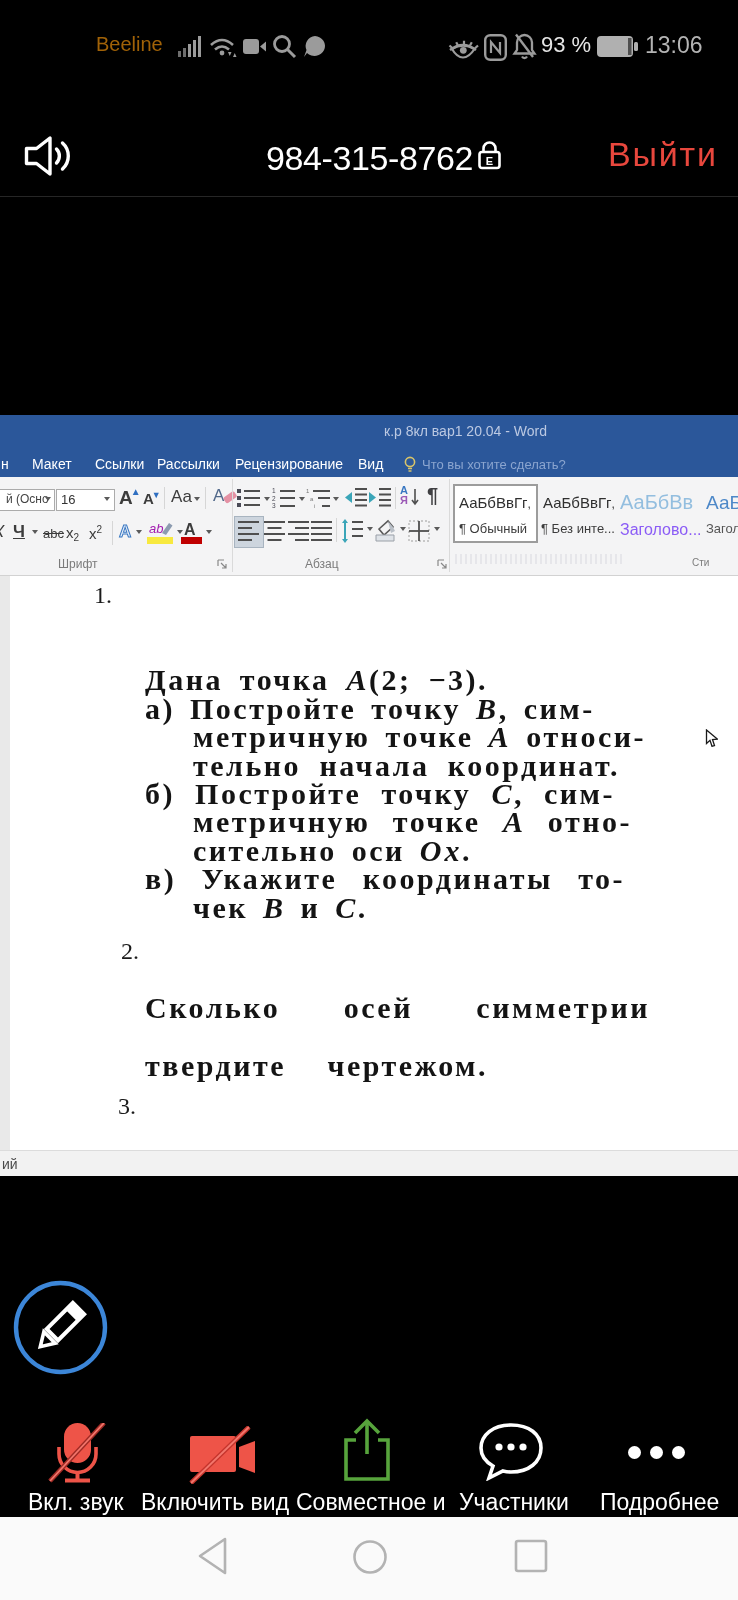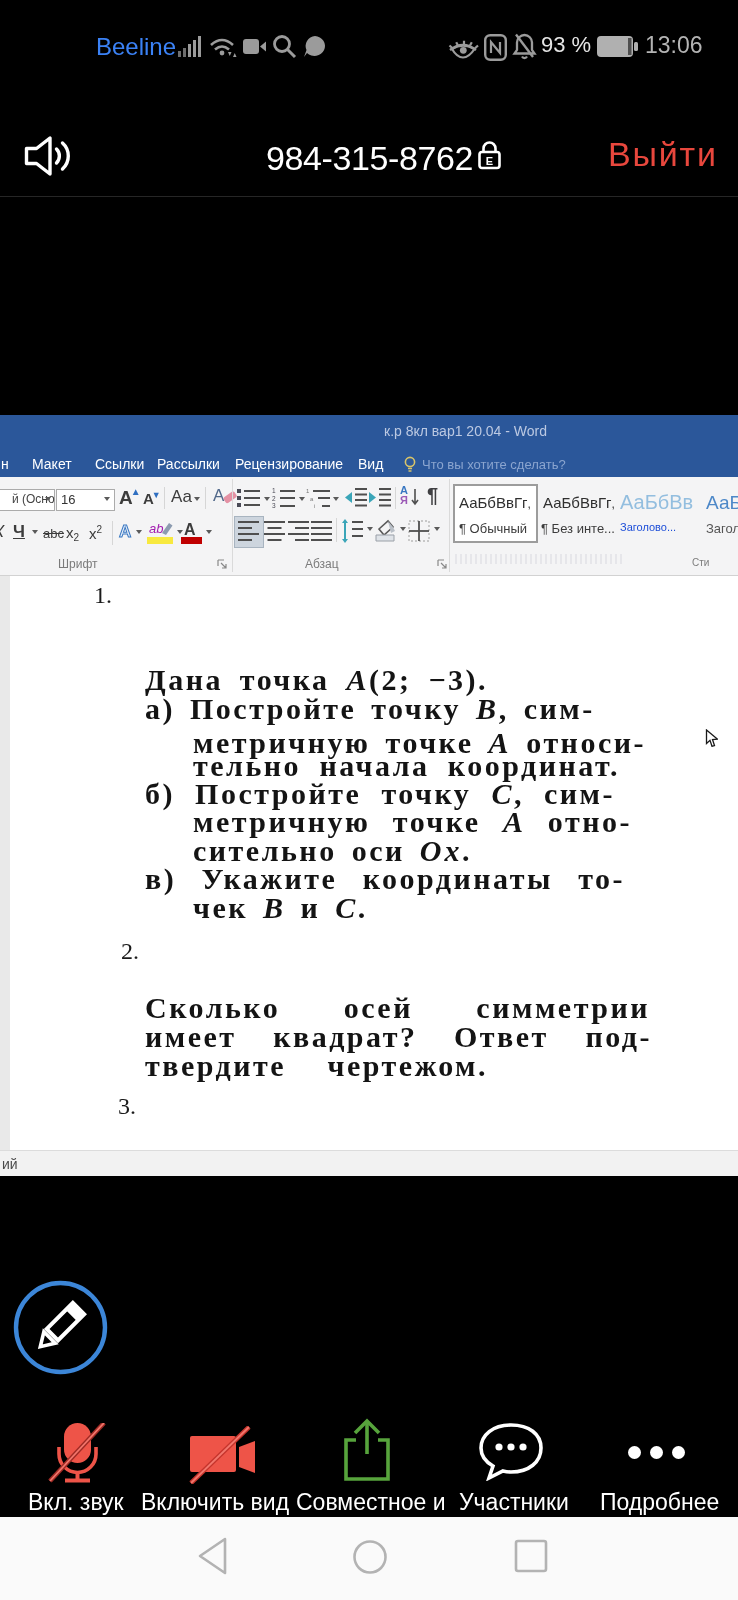--- a/index.html
+++ b/index.html
@@ -7,21 +7,21 @@
 .ab{position:absolute;}
 .nw{white-space:nowrap;}
 .dd{position:absolute;width:0;height:0;border-left:3.5px solid transparent;border-right:3.5px solid transparent;border-top:4.5px solid #5a5a5a;}
 .dline{position:absolute;white-space:nowrap;font-family:"Liberation Serif",serif;font-weight:bold;color:#141414;font-size:30px;line-height:28px;letter-spacing:2.5px;word-spacing:5px;}
 .dj{text-align:justify;text-align-last:justify;}
 </style></head>
 <body>
 <div id="page">
 
 <div id="statusbar" class="ab" style="left:0;top:0;width:738px;height:92px;background:#000;color:#a9a9a9;">
-  <div class="ab nw" style="left:96px;top:33px;font-size:24px;color:#3b82f6;">Beeline</div>
+  <div class="ab nw" style="left:96px;top:33px;font-size:20px;color:#a16207;">Beeline</div>
 
   <svg class="ab" style="left:178px;top:36px" width="26" height="22" viewBox="0 0 26 22">
     <g fill="#6e6e6e">
           <rect x="0" y="15" width="3" height="6"></rect>
           <rect x="5" y="12" width="3" height="9"></rect>
         </g>
     <g fill="#9b9b9b">
           <rect x="10" y="8" width="3" height="13"></rect>
           <rect x="15" y="4" width="3" height="17"></rect>
           <rect x="20" y="0" width="3" height="21"></rect>
@@ -112,21 +112,21 @@
     <svg class="ab" style="left:403px;top:9px" width="14" height="17" viewBox="0 0 14 17">
       <circle cx="7" cy="6" r="4.6" fill="none" stroke="#d8c46a" stroke-width="1.6"></circle>
       <path d="M5 12.5 h4 M5.5 15 h3" stroke="#d8c46a" stroke-width="1.4"></path>
     </svg>
     <div class="ab nw" style="left:422px;top:10px;font-size:13px;color:#8ba5cf;">Что вы хотите сделать?</div>
   </div>
 
   <div id="ribbon" class="ab" style="left:0;top:62px;width:738px;height:98px;background:#f4f4f5;border-bottom:1px solid #d2d2d2;font-family:'Liberation Sans',sans-serif;">
 
     <div class="ab" style="left:-20px;top:12px;width:73px;height:20px;background:#fff;border:1px solid #ababab;"></div>
-    <div class="ab nw" style="left:12px;top:15px;font-size:12px;color:#444;">й (Осно</div>
+    <div class="ab nw" style="left:6px;top:15px;font-size:12px;color:#444;">й (Осно</div>
     <div class="dd" style="left:45px;top:20px;"></div>
     <div class="ab" style="left:56px;top:12px;width:57px;height:20px;background:#fff;border:1px solid #ababab;"></div>
     <div class="ab nw" style="left:61px;top:15px;font-size:13px;color:#333;">16</div>
     <div class="dd" style="left:104px;top:20px;"></div>
     <div class="ab nw" style="left:119px;top:9px;font-size:19px;font-weight:bold;color:#3c3c3c;">А<span style="font-size:10px;vertical-align:9px;margin-left:-2px;color:#2f6fc1;">▲</span></div>
     <div class="ab nw" style="left:143px;top:13px;font-size:15px;font-weight:bold;color:#3c3c3c;">А<span style="font-size:9px;vertical-align:6px;margin-left:-2px;color:#2f6fc1;">▼</span></div>
     <div class="ab" style="left:164px;top:10px;width:1px;height:22px;background:#d6d6d6;"></div>
     <div class="ab nw" style="left:171px;top:10px;font-size:17px;color:#3c3c3c;">Аа</div>
     <div class="dd" style="left:194px;top:20px;"></div>
     <div class="ab" style="left:205px;top:10px;width:1px;height:22px;background:#d6d6d6;"></div>
@@ -289,41 +289,40 @@
         </svg>
     <div class="ab" style="left:449px;top:2px;width:1px;height:93px;background:#dadada;"></div>
 
     <div class="ab" style="left:453px;top:7px;width:81px;height:55px;background:#fff;border:2px solid #9c9c9c;"></div>
     <div class="ab" style="left:455px;top:77px;width:170px;height:10px;background:repeating-linear-gradient(90deg,#e6e6ea 0 2px,rgba(0,0,0,0) 2px 5px);"></div>
     <div class="ab nw" style="left:459px;top:17px;font-size:15px;color:#2f2f2f;">АаБбВвГг<span style="font-size:12px;">,</span></div>
     <div class="ab nw" style="left:459px;top:44px;font-size:13px;color:#3c3c3c;">¶ Обычный</div>
     <div class="ab nw" style="left:543px;top:17px;font-size:15px;color:#2f2f2f;">АаБбВвГг<span style="font-size:12px;">,</span></div>
     <div class="ab nw" style="left:541px;top:44px;font-size:13px;color:#3c3c3c;">¶ Без инте...</div>
     <div class="ab nw" style="left:620px;top:14px;font-size:20px;color:#93bedf;">АаБбВв</div>
-    <div class="ab nw" style="left:620px;top:44px;font-size:11px;color:#1d4ed8;">Заголово...</div>
+    <div class="ab nw" style="left:620px;top:44px;font-size:16px;color:#8b5cf6;">Заголово...</div>
     <div class="ab nw" style="left:706px;top:15px;font-size:19px;color:#4d88c8;">АаБ</div>
     <div class="ab nw" style="left:706px;top:44px;font-size:13px;color:#555;">Загол</div>
     <div class="ab nw" style="left:692px;top:80px;font-size:10px;color:#7b7b7b;">Сти</div>
   </div>
 
   <div id="doc" class="ab" style="left:0;top:161px;width:738px;height:574px;background:#fff;">
     <div class="ab" style="left:0;top:0;width:10px;height:574px;background:#e9e9e9;"></div>
     <div class="ab nw" style="left:94px;top:6px;font-size:24px;font-family:'Liberation Serif',serif;color:#1a1a1a;">1.</div>
     <div class="dline dj" style="left:145px;top:90px;width:343px;">Дана точка <i>А</i>(2; −3).</div>
     <div class="dline dj" style="left:145px;top:119px;width:446px;">а) Постройте точку <i>В</i>, сим-</div>
-    <div class="dline dj" style="left:193px;top:153px;width:453px;">метричную точке <i>А</i> относи-</div>
+    <div class="dline dj" style="left:193px;top:147px;width:453px;">метричную точке <i>А</i> относи-</div>
     <div class="dline dj" style="left:193px;top:176px;width:427px;">тельно начала координат.</div>
     <div class="dline dj" style="left:145px;top:204px;width:470px;">б) Постройте точку <i>С</i>, сим-</div>
     <div class="dline dj" style="left:193px;top:232px;width:439px;">метричную точке <i>А</i> отно-</div>
     <div class="dline" style="left:193px;top:261px;">сительно оси <i>Ох</i>.</div>
     <div class="dline dj" style="left:145px;top:289px;width:480px;">в) Укажите координаты то-</div>
     <div class="dline" style="left:193px;top:318px;">чек <i>В</i> и <i>С</i>.</div>
     <div class="ab nw" style="left:121px;top:362px;font-size:24px;font-family:'Liberation Serif',serif;color:#1a1a1a;">2.</div>
     <div class="dline dj" style="left:145px;top:418px;width:505px;">Сколько осей симметрии</div>
-    <div class="dline dj" style="left:145px;top:447px;width:507px;">имеет квадрат? Ответ под-</div>
     <div class="dline dj" style="left:145px;top:476px;width:343px;">твердите чертежом.</div>
     <div class="ab nw" style="left:118px;top:517px;font-size:24px;font-family:'Liberation Serif',serif;color:#1a1a1a;">3.</div>
 
     <svg class="ab" style="left:705px;top:153px" width="13" height="18" viewBox="0 0 13 18">
       <path d="M1.5 1 l0 13.5 3.5 -3.2 2 6 2.5 -0.8 -2 -6 4.8 -0.4 z" fill="#fff" stroke="#1a1a1a" stroke-width="1.3"></path>
     </svg>
   </div>
 
   <div class="ab" style="left:0;top:735px;width:738px;height:26px;background:#f2f2f2;border-top:1px solid #dcdcdc;">
     <div class="ab nw" style="left:2px;top:5px;font-size:14px;color:#4a4a4a;">ий</div>

